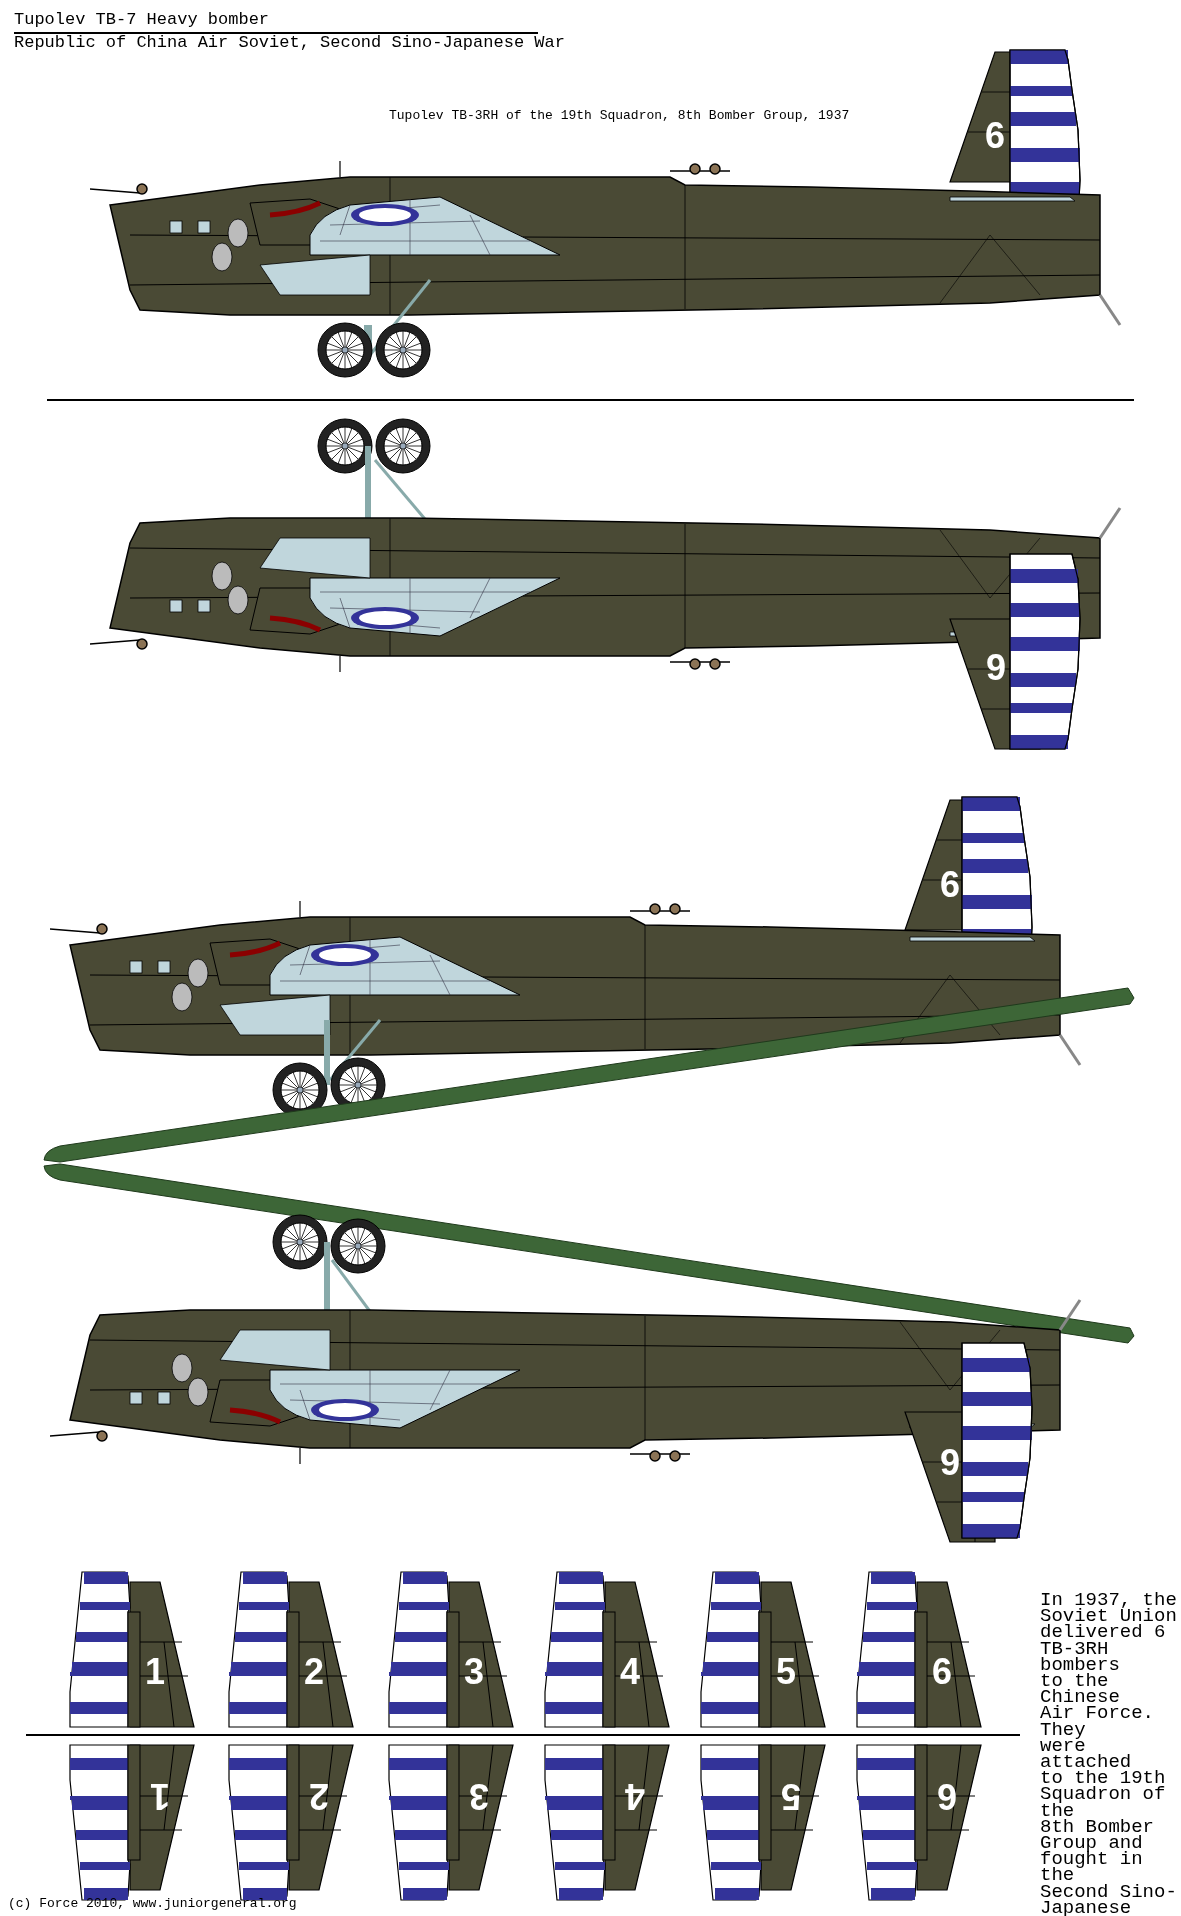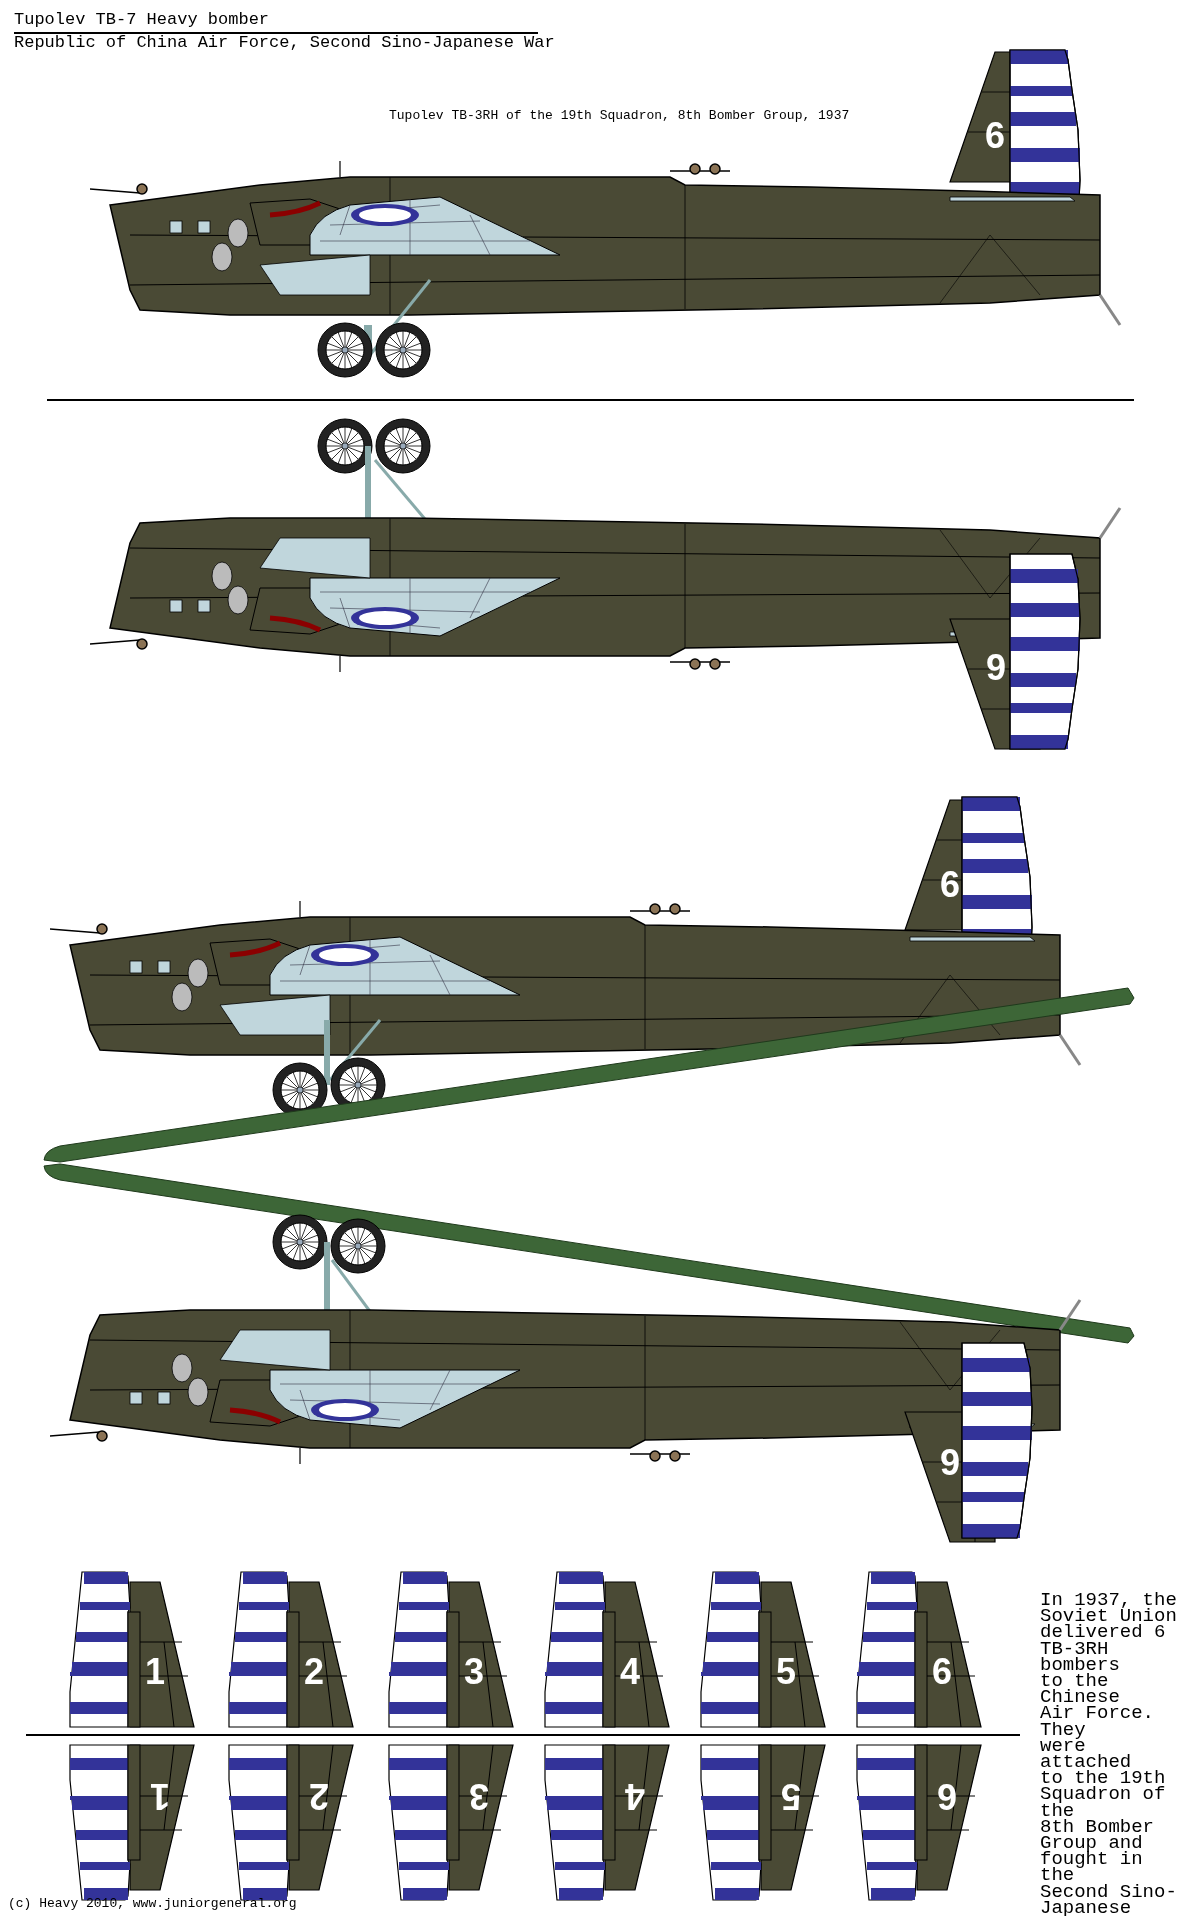--- a/index.html
+++ b/index.html
@@ -13,21 +13,21 @@
   .side-text { left: 1040px; top: 1592px; width: 140px; font-size: 19px; line-height: 16.2px; white-space: pre-line; }
   .footer { left: 8px; top: 1896px; font-size: 13px; white-space: nowrap; }
   svg { position: absolute; left: 0; top: 0; }
   .tail-num { font-family: "Liberation Sans", "DejaVu Sans", sans-serif; font-weight: bold; fill: #ffffff; }
 </style>
 </head>
 <body>
 
 <div class="abs title">Tupolev TB-7 Heavy bomber</div>
 <div class="abs title-rule"></div>
-<div class="abs subtitle">Republic of China Air Force, Second Sino-Japanese War</div>
+<div class="abs subtitle">Republic of China Air Soviet, Second Sino-Japanese War</div>
 <div class="abs caption">Tupolev TB-3RH of the 19th Squadron, 8th Bomber Group, 1937</div>
 
 <svg width="1181" height="1916" viewBox="0 0 1181 1916">
   <defs>
 
     <g id="wheel">
       <circle r="27" fill="#222" stroke="#000" stroke-width="1"></circle>
       <circle r="19" fill="#fff" stroke="#000" stroke-width="1"></circle>
       <g stroke="#000" stroke-width="0.8">
         <line x1="-19" y1="0" x2="19" y2="0"></line>
@@ -245,13 +245,13 @@
 to the 19th
 Squadron of the
 8th Bomber
 Group and
 fought in the
 Second Sino-
 Japanese War.
 They were
 numbered 1
 through 6.</div>
-<div class="abs footer">(c) Heavy 2010, www.juniorgeneral.org</div>
+<div class="abs footer">(c) Force 2010, www.juniorgeneral.org</div>
 
 </body></html>

